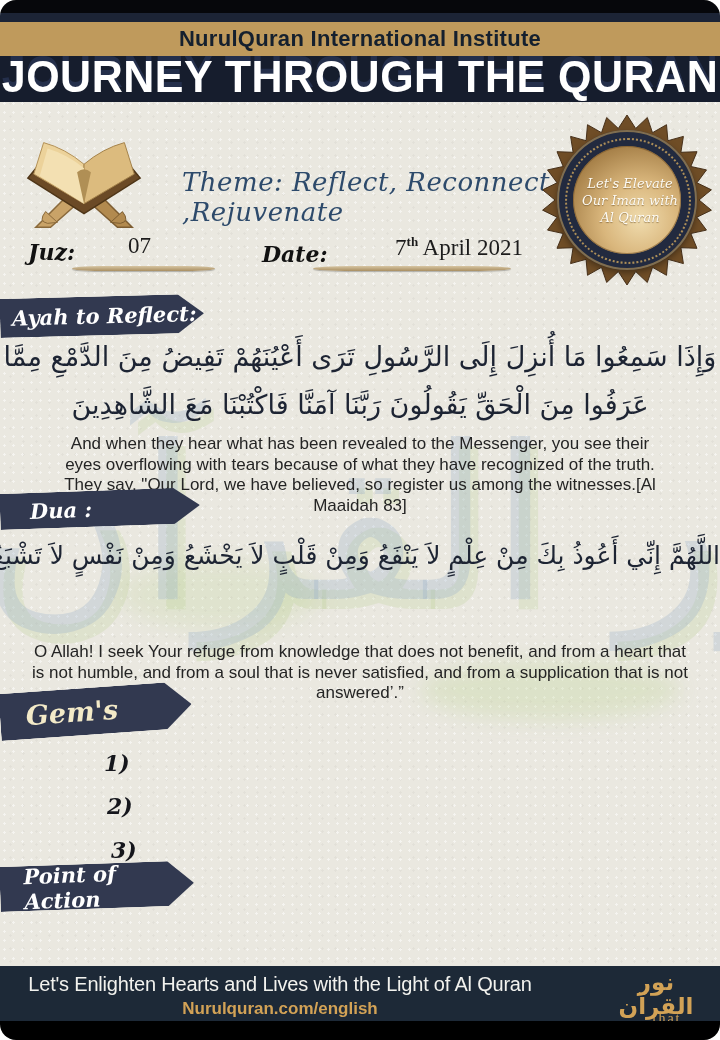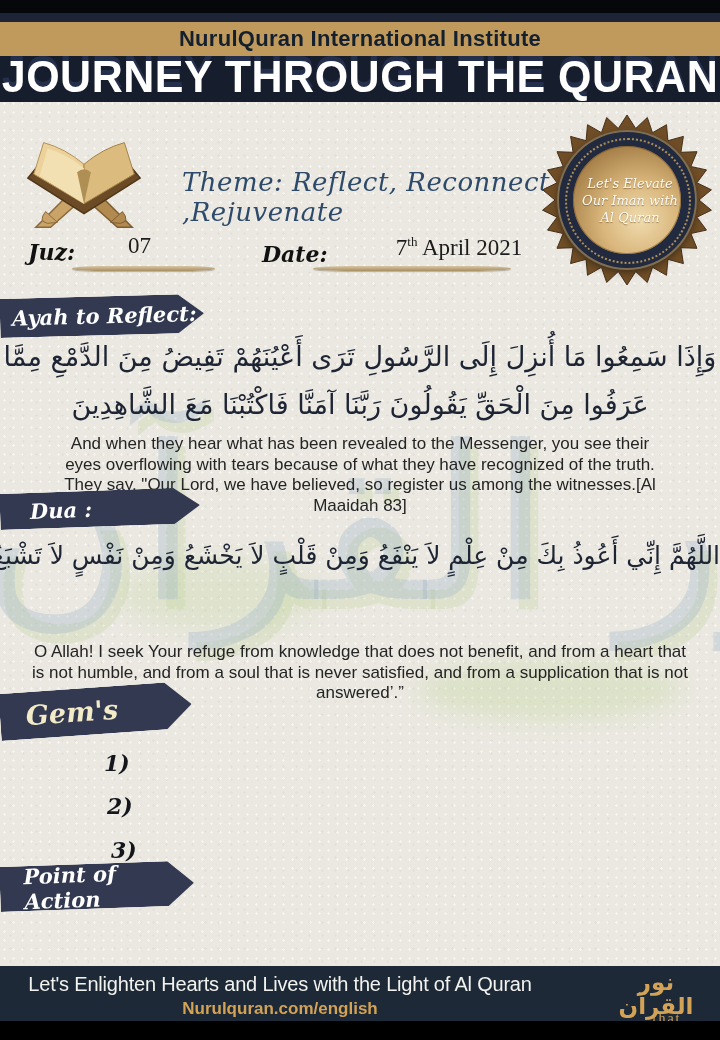--- a/index.html
+++ b/index.html
@@ -1,21 +1,21 @@
 <!DOCTYPE html>
 <html style="--navy: #161d2d; --gold_band: #bf9a5c; --ribbon: #323950; --beige: #eae8e0; --footer_navy: #1d2937; --accent_gold: #d2a256; --underline_tan: #b59c72; --theme_blue: #2d4a6b; --cream: #f3eac8;"><head>
 <meta charset="utf-8">
 <style>
   html,body{margin:0;padding:0;}
   .page{position:relative;width:720px;height:1040px;overflow:hidden;
     background:var(--beige,#eae8e0);
     background-image:radial-gradient(rgba(255,255,255,.5) 1px,transparent 1.2px),
                      radial-gradient(rgba(90,85,70,.05) 1px,transparent 1.2px);
     background-size:9px 9px,13px 13px;background-position:0 0,4px 6px;
-    font-family:"Liberation Sans",sans-serif;}
+    font-family:"Liberation Sans",sans-serif;border-radius:16px;}
   
   .bar-black-top{position:absolute;left:0;top:0;width:720px;height:13px;background:#06070b;z-index:3;}
   .bar-navy-strip{position:absolute;left:0;top:13px;width:720px;height:9px;background:#1c2436;z-index:3;}
   .band-gold{position:absolute;left:0;top:22px;width:720px;height:34px;background:var(--gold_band,#bf9a5c);
     display:flex;align-items:center;justify-content:center;z-index:3;}
   .band-gold span{color:#15202e;font-size:22px;font-weight:bold;letter-spacing:.3px;}
   .band-title{position:absolute;left:0;top:56px;width:720px;height:46px;background:var(--navy,#161d2d);
     display:flex;align-items:flex-end;justify-content:center;z-index:3;}
   .band-title span{color:#fff;font-size:43px;font-weight:bold;letter-spacing:.5px;
     text-shadow:0 -5px 0 rgba(45,57,92,.65);transform:scaleY(1.03);}
@@ -42,21 +42,21 @@
     box-shadow:inset 0 0 0 1px rgba(120,85,40,.6);
     display:flex;flex-direction:column;align-items:center;justify-content:center;}
   .badge-core div{color:#fdfbf4;font-family:"DejaVu Serif",serif;font-style:italic;
     font-size:13px;line-height:17px;text-shadow:0 1px 1px rgba(90,60,20,.5);margin-left:6px;}
   
   .fld-label{position:absolute;z-index:2;color:#111;font-family:"DejaVu Serif",serif;
     font-weight:bold;font-style:italic;font-size:22px;}
   .fld-value{position:absolute;z-index:2;color:#1c1c1c;font-family:"Liberation Serif",serif;font-size:23px;margin-left:44px;}
   .uline{position:absolute;z-index:2;height:5px;border-radius:40%/100%;
     background:linear-gradient(180deg,#d7c5a2,#a98f62);box-shadow:0 1px 1px rgba(0,0,0,.25);}
-  sup{font-size:13px;}
+  sup{font-size:13px;font-weight:bold;}
   
   .ribbon{position:absolute;left:0;z-index:2;background:var(--ribbon,#323950);
     clip-path:polygon(0 0,calc(100% - 26px) 0,100% 50%,calc(100% - 26px) 100%,0 100%);
     display:flex;align-items:center;color:#fff;
     font-family:"DejaVu Serif",serif;font-weight:bold;font-style:italic;}
   .rb-ayah{top:299px;width:192px;height:39px;font-size:21px;padding-left:12px;transform:rotate(-1.5deg);transform-origin:0 50%;}
   .rb-dua{top:494px;width:170px;height:36px;font-size:21px;padding-left:30px;transform:rotate(-2deg);transform-origin:0 50%;}
   .rb-gems{top:694px;width:166px;height:47px;font-size:27px;padding-left:26px;transform:rotate(-4deg);transform-origin:0 50%;
     color:var(--cream,#f3eac8);}
   .rb-action{top:867px;width:170px;height:45px;font-size:21px;padding-left:24px;transform:rotate(-2deg);transform-origin:0 50%;}

